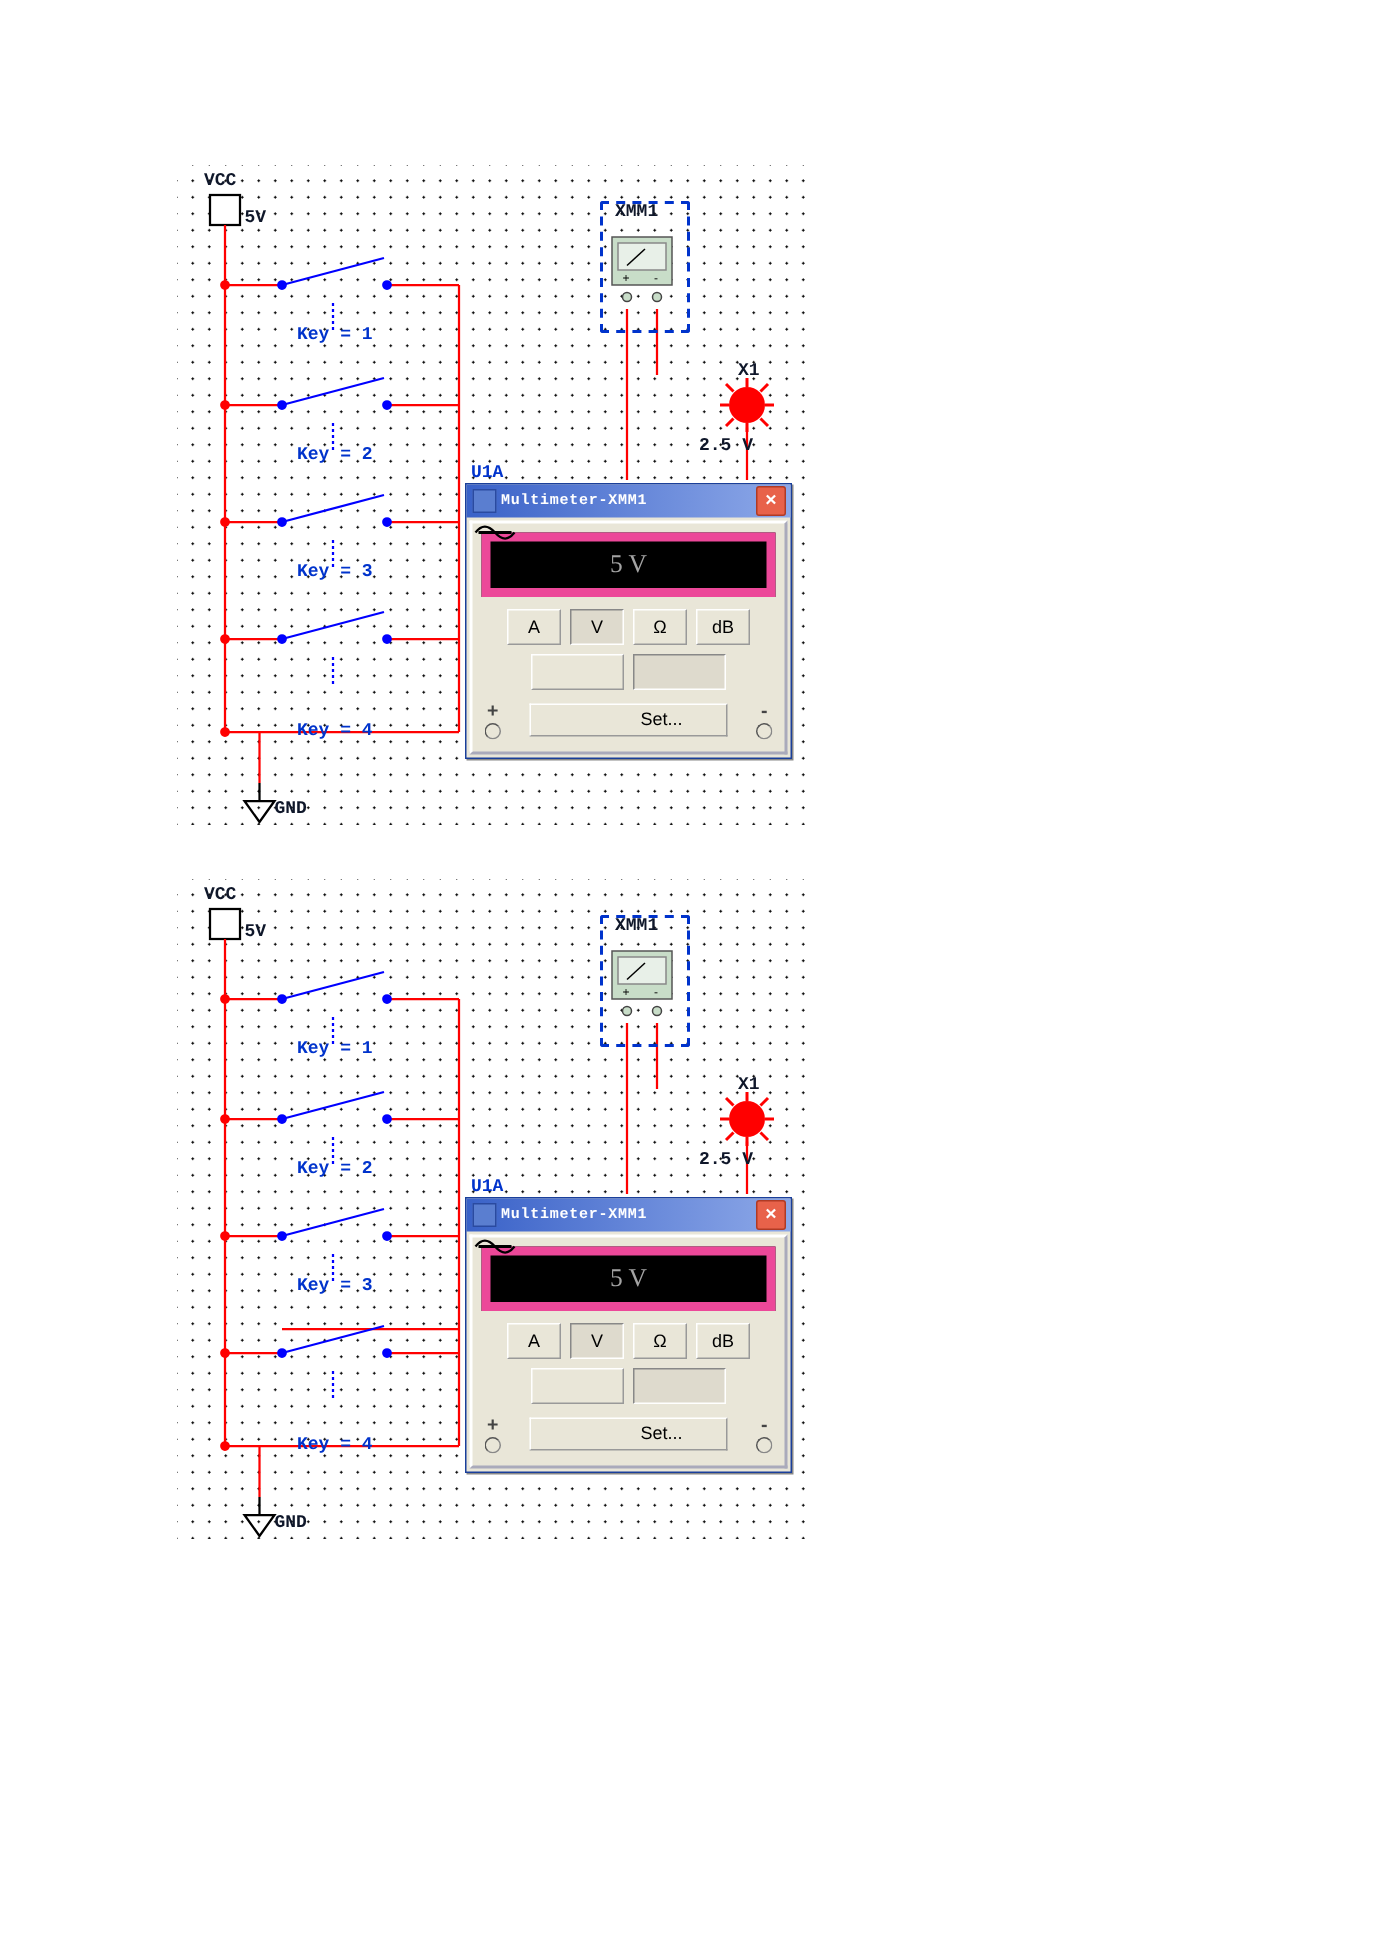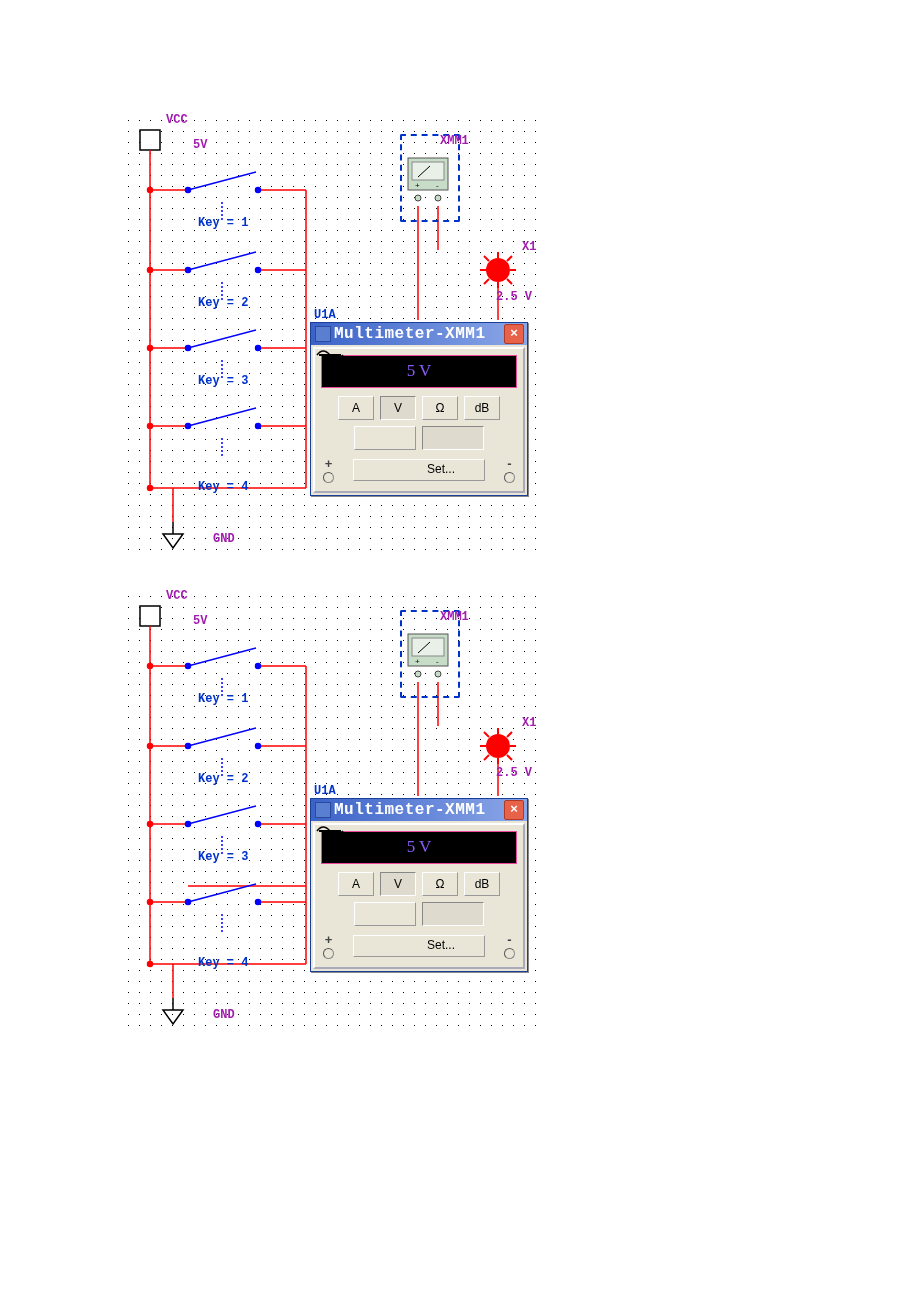--- a/index.html
+++ b/index.html
@@ -35,21 +35,21 @@
     background-size: 11px 11px;
     background-position: 5px 5px;
   }
   .label {
     position: absolute;
     font-size: 12px;
     font-weight: bold;
     font-family: "Courier New", monospace;
     white-space: nowrap;
   }
-  .black { color: #a21caf; margin-left: 30px; }
+  .black { color: #0f172a; }
   .blue { color: #0033cc; }
   .xmm-dash {
     position:absolute;
     border:2px dashed #0033cc;
     border-radius:2px;
   }
   
   .mm-window {
     position: absolute;
     width: 216px;
@@ -68,21 +68,21 @@
   .mm-titlebar .icon {
     width: 14px;
     height: 14px;
     background: #5a7ed0;
     border:1px solid #2a4aa0;
     margin-right: 3px;
   }
   .mm-title-text {
     color: #fff;
     font-family: "宋体","SimSun","Courier New",monospace;
-    font-size: 16px;
+    font-size: 10px;
     font-weight: bold;
     flex: 1;
     letter-spacing: 0.5px;
   }
   .mm-close {
     width: 18px;
     height: 18px;
     background: #e8624a;
     border: 1px solid #b03a24;
     color: #fff;
@@ -96,26 +96,26 @@
     border: 2px solid #aab;
     border-top-color: #fff;
     border-left-color: #fff;
     margin: 2px;
     padding: 6px 6px 8px 6px;
     background: #e9e6d8;
     position: relative;
   }
   .mm-screen {
     background: #000;
-    color: #8b5cf6;
+    color: #a3a3a3;
     text-align: center;
     padding: 5px 0 6px 0;
     font-family: "Times New Roman", serif;
     font-size: 17px;
-    border: 1px solid #ec4899;
+    border: 6px solid #ec4899;
     margin-bottom: 8px;
   }
   .mm-row {
     display: flex;
     justify-content: center;
     gap: 6px;
     margin-bottom: 6px;
   }
   .mm-btn {
     border: 1px solid #999;

